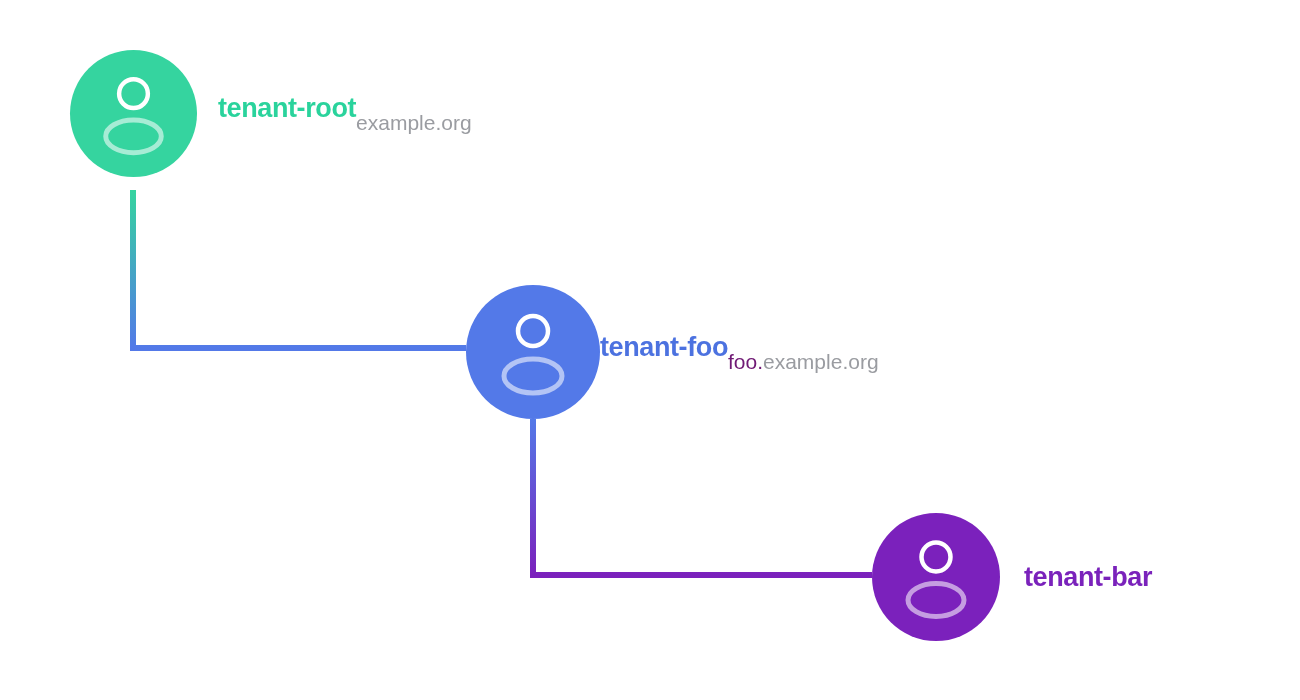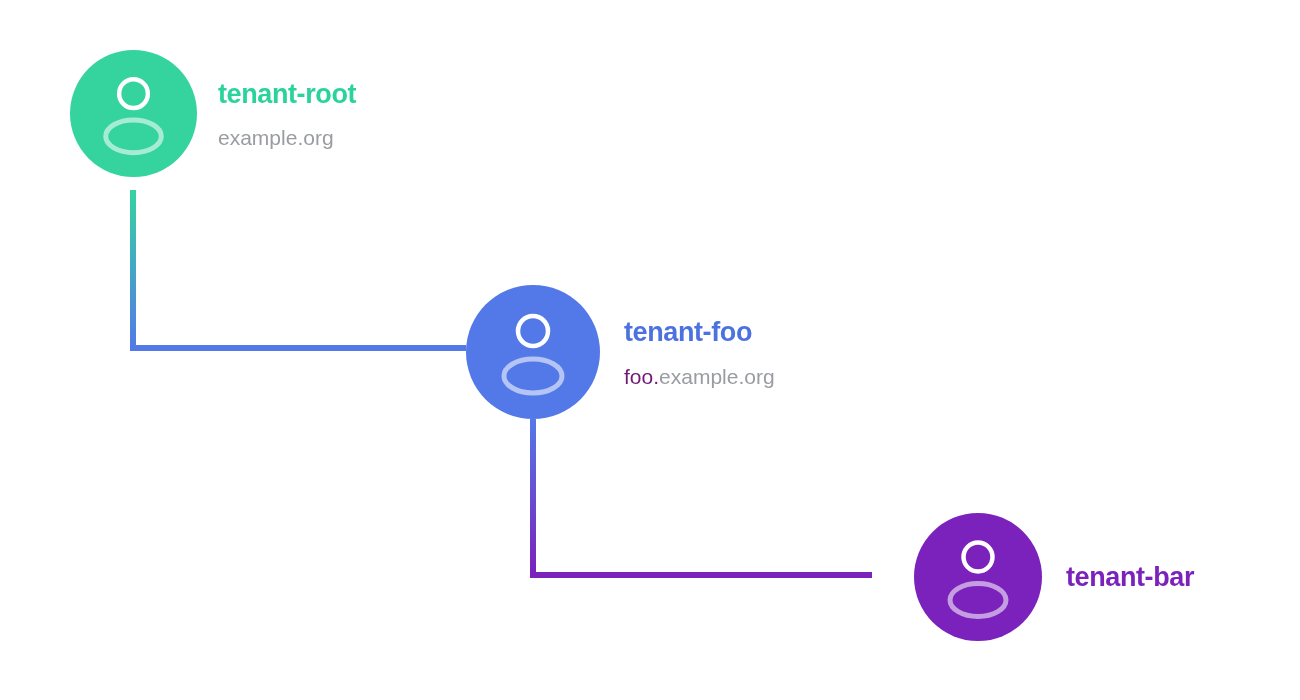--- a/index.html
+++ b/index.html
@@ -38,21 +38,20 @@
     flex: 0 0 auto;
     display: block;
   }
   .node-avatar svg {
     display: block;
     width: 100%;
     height: 100%;
   }
   .node-text {
     display: flex;
-    flex-direction: column;
     justify-content: center;
   }
   .node-title {
     font-weight: bold;
     font-size: 27px;
     letter-spacing: -0.4px;
     line-height: 1.1;
     white-space: nowrap;
   }
   .node-domain {
@@ -71,25 +70,25 @@
 
   
   #node-0 { left: 70px;  top: 50px;  }
   #node-0 .node-avatar { width: 127px; height: 127px; }
   #node-0 .node-text   { margin-left: 21px; margin-top: 2px; }
   #node-0 .node-title  { color: #2ad39c; }
 
   
   #node-1 { left: 466px; top: 285px; }
   #node-1 .node-avatar { width: 134px; height: 134px; }
-  #node-1 .node-text   { margin-left: 24px; margin-top: 2px; }
+  #node-1 .node-text   { margin-top: 2px; }
   #node-1 .node-title  { color: #4c72e0; }
 
   
-  #node-2 { left: 914px; top: 513px; }
+  #node-2 { left: 872px; top: 513px; }
   #node-2 .node-avatar { width: 128px; height: 128px; }
   #node-2 .node-text   { margin-left: 24px; margin-top: 2px; }
   #node-2 .node-title  { color: #7a22bb; }
 </style>
 </head>
 <body>
 
 <div id="canvas">
 
   <svg id="edge-layer" viewBox="0 0 1300 700" width="1300" height="700" xmlns="http://www.w3.org/2000/svg">

